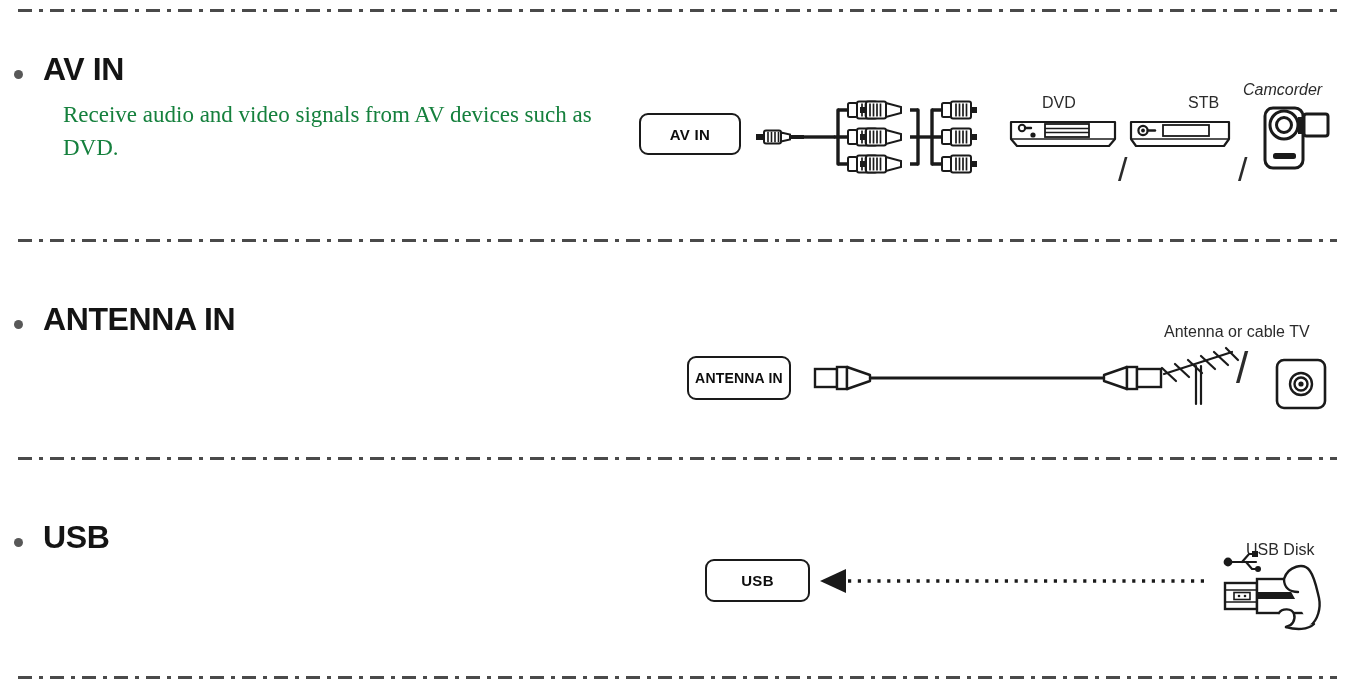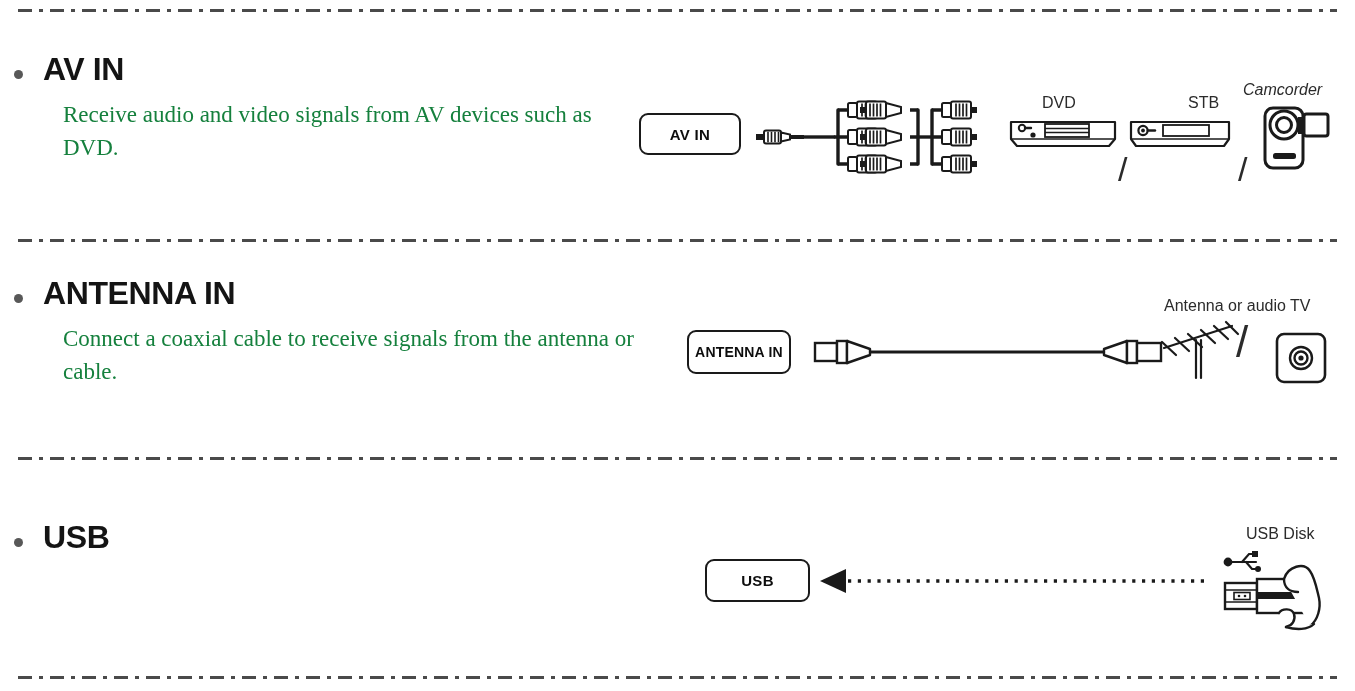--- a/index.html
+++ b/index.html
@@ -284,48 +284,47 @@
     <svg class="svg-abs" style="left:1262px;top:51px;" width="70" height="68" viewBox="0 0 70 68">
       <rect x="3" y="5" width="38" height="60" rx="8" fill="#fff" stroke="#1a1a1a" stroke-width="3"></rect>
       <circle cx="22" cy="22" r="14" fill="#fff" stroke="#1a1a1a" stroke-width="3"></circle>
       <circle cx="22" cy="22" r="7.5" fill="#fff" stroke="#1a1a1a" stroke-width="3"></circle>
       <rect x="36" y="14" width="8" height="17" fill="#1a1a1a"></rect>
       <rect x="42" y="11" width="24" height="22" rx="2.5" fill="#fff" stroke="#1a1a1a" stroke-width="3"></rect>
       <rect x="11" y="50" width="23" height="6" rx="2.5" fill="#1a1a1a"></rect>
     </svg>
   </div>
 
-  <div class="section" style="top:276px;height:160px;">
+  <div class="section" style="top:302px;height:160px;text-align:right;">
 
     <div class="text-col">
       <div class="bullet-row">
         <span class="bullet"></span>
         <span class="sec-title">ANTENNA IN</span>
       </div>
-      <div class="sec-desc">Connect a coaxial cable to receive signals from the antenna or cable.</div>
     </div>
 
     <div class="port-box" style="left:687px;top:54px;width:104px;height:44px;font-size:14px;letter-spacing:0.2px;">
       <span>ANTENNA IN</span>
     </div>
 
     <svg class="svg-abs" style="left:812px;top:58px;" width="352" height="38" viewBox="0 0 352 38">
 
       <rect x="3" y="9" width="22" height="18" fill="#fff" stroke="#1a1a1a" stroke-width="2.4"></rect>
       <rect x="25" y="7" width="10" height="22" fill="#fff" stroke="#1a1a1a" stroke-width="2.4"></rect>
       <path d="M35 7 L58 15 L58 21 L35 29 z" fill="#fff" stroke="#1a1a1a" stroke-width="2.4" stroke-linejoin="round"></path>
 
       <path d="M58 18 H 292" stroke="#1a1a1a" stroke-width="2.8"></path>
 
       <path d="M315 7 L292 15 L292 21 L315 29 z" fill="#fff" stroke="#1a1a1a" stroke-width="2.4" stroke-linejoin="round"></path>
       <rect x="315" y="7" width="10" height="22" fill="#fff" stroke="#1a1a1a" stroke-width="2.4"></rect>
       <rect x="325" y="9" width="24" height="18" fill="#fff" stroke="#1a1a1a" stroke-width="2.4"></rect>
     </svg>
 
-    <div class="cap" style="left:1164px;top:21px;">Antenna or audio TV</div>
+    <div class="cap" style="left:1164px;top:21px;">Antenna or cable TV</div>
     <svg class="svg-abs" style="left:1156px;top:42px;" width="84" height="62" viewBox="0 0 84 62">
       <g stroke="#1a1a1a" stroke-width="2.2" fill="none" stroke-linecap="round">
 
         <path d="M40 22 V 60 M45 22 V 60"></path>
 
         <path d="M8 30 L 76 8"></path>
 
         <path d="M6 24 L 20 37"></path>
         <path d="M19 20 L 33 33"></path>
         <path d="M32 16 L 46 29"></path>
@@ -355,21 +354,21 @@
 
     <div class="port-box" style="left:705px;top:39px;width:105px;height:43px;font-size:15px;letter-spacing:0.3px;">
       <span>USB</span>
     </div>
 
     <svg class="svg-abs" style="left:818px;top:48px;" width="390" height="26" viewBox="0 0 390 26">
       <path d="M2 13 L 28 1 L 28 25 z" fill="#1a1a1a"></path>
       <path d="M30 13 H 386" stroke="#1a1a1a" stroke-width="3.4" stroke-linecap="butt" stroke-dasharray="3.2 6.6"></path>
     </svg>
 
-    <div class="cap" style="left:1246px;top:5px;">USB Disk</div>
+    <div class="cap" style="left:1246px;top:21px;">USB Disk</div>
     <svg class="svg-abs" style="left:1222px;top:26px;" width="112" height="86" viewBox="0 0 112 86">
 
       <g stroke="#1a1a1a" stroke-width="2" fill="#1a1a1a" stroke-linecap="round">
         <circle cx="6" cy="16" r="3.4"></circle>
         <path d="M9 16 H 34" stroke-width="2.2" fill="none"></path>
         <path d="M20 16 L 27 8 L 33 8" fill="none" stroke-width="2.2"></path>
         <path d="M24 16 L 30 23 L 35 23" fill="none" stroke-width="2.2"></path>
         <rect x="30" y="5" width="6" height="6" fill="#1a1a1a" stroke="none"></rect>
         <circle cx="36" cy="23" r="3" fill="#1a1a1a" stroke="none"></circle>
       </g>

